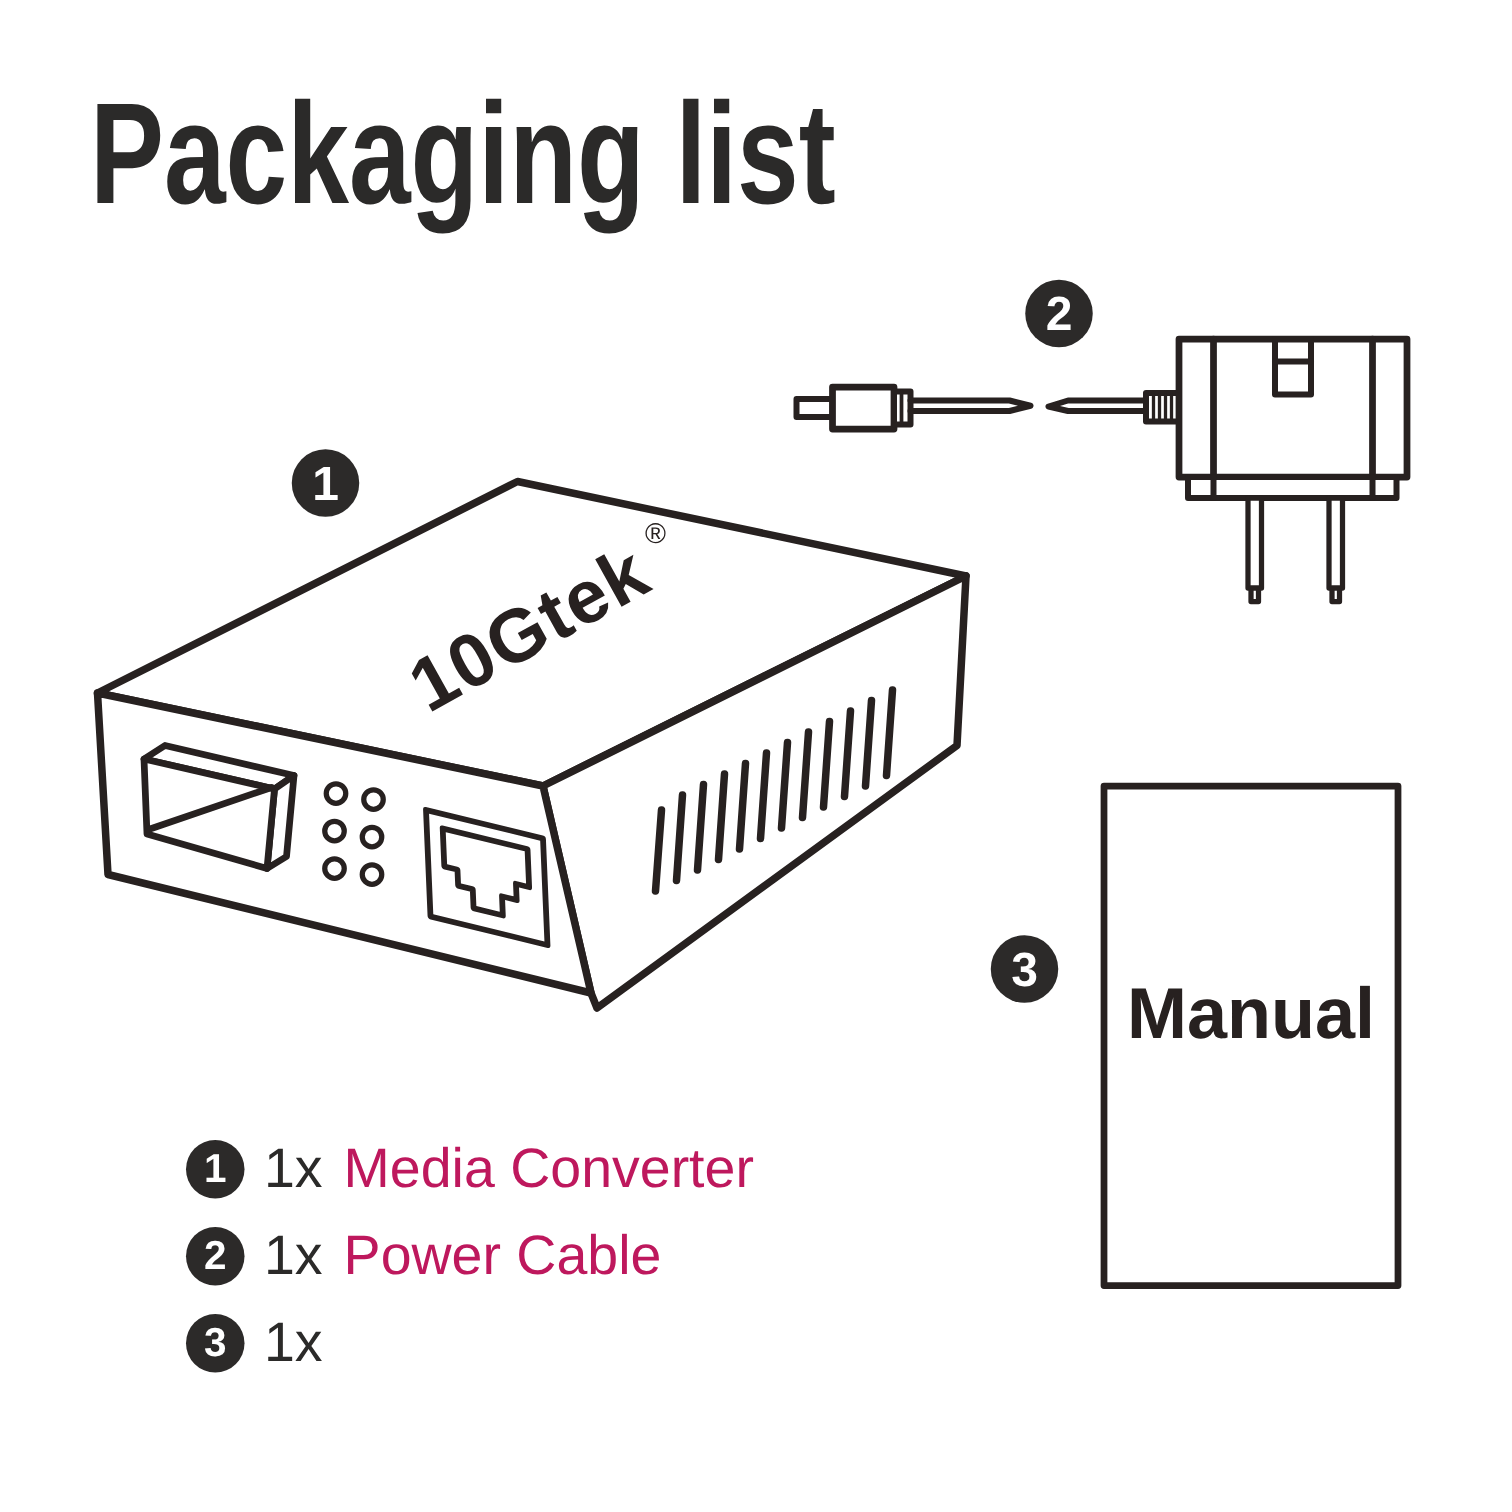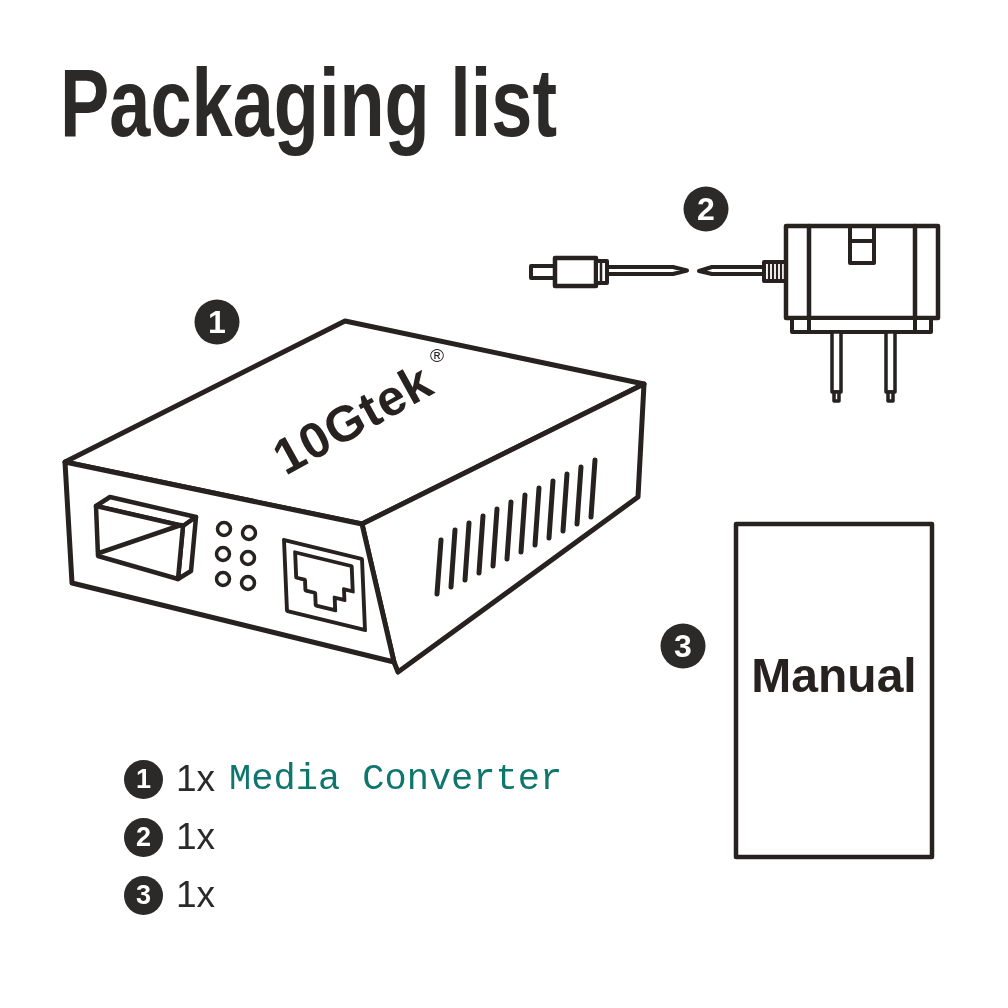--- a/index.html
+++ b/index.html
@@ -16,21 +16,21 @@
   #packing-list{
     position:absolute;left:124px;top:750px;
   }
   .pl-row{display:flex;align-items:center;height:58px;}
   .pl-badge{
     width:39px;height:39px;border-radius:50%;background:#2c2a29;color:#fff;
     display:flex;align-items:center;justify-content:center;
     font-size:27px;font-weight:700;flex:0 0 auto;
   }
   .pl-qty{margin-left:13px;font-size:37px;color:#2b2a29;}
-  .pl-name{margin-left:14px;font-size:37px;color:#0f766e;white-space:nowrap;font-family:Liberation Mono, monospace;}
+  .pl-name{margin-left:14px;font-size:37px;color:#be185d;white-space:nowrap;}
   svg text{font-family:"Liberation Sans",sans-serif;}
 </style>
 </head>
 <body>
 
 <div id="stage">
 
   <div id="title">Packaging list</div>
 
   <svg id="art" width="1008" height="1008" viewBox="0 0 1008 1008" fill="none" stroke="#272120" stroke-width="4.5" stroke-linejoin="round" stroke-linecap="round">
@@ -145,20 +145,21 @@
 
   <div id="packing-list">
     <div class="pl-row">
       <span class="pl-badge">1</span>
       <span class="pl-qty">1x</span>
       <span class="pl-name">Media Converter</span>
     </div>
     <div class="pl-row">
       <span class="pl-badge">2</span>
       <span class="pl-qty">1x</span>
+      <span class="pl-name">Power Cable</span>
     </div>
     <div class="pl-row">
       <span class="pl-badge">3</span>
       <span class="pl-qty">1x</span>
     </div>
   </div>
 
 </div>
 
 </body></html>

